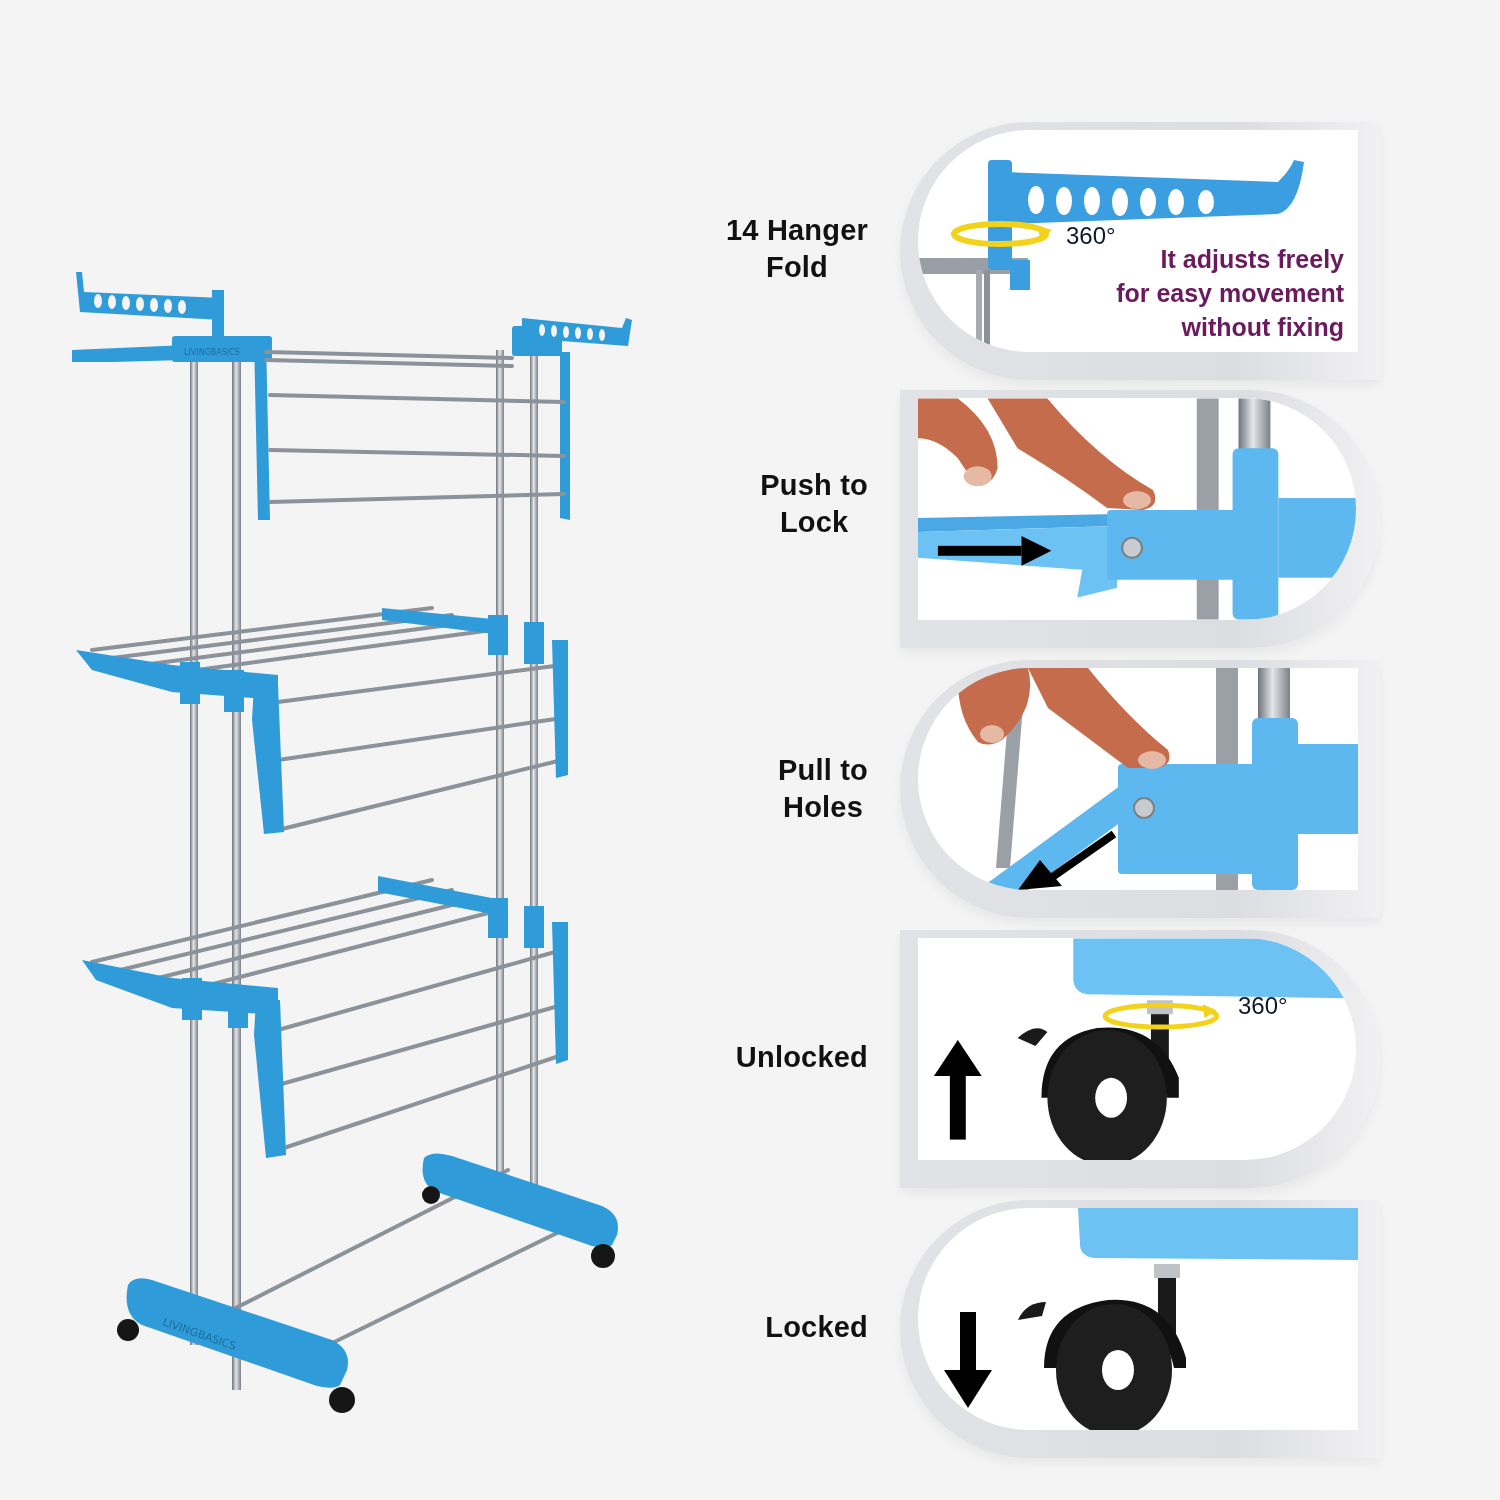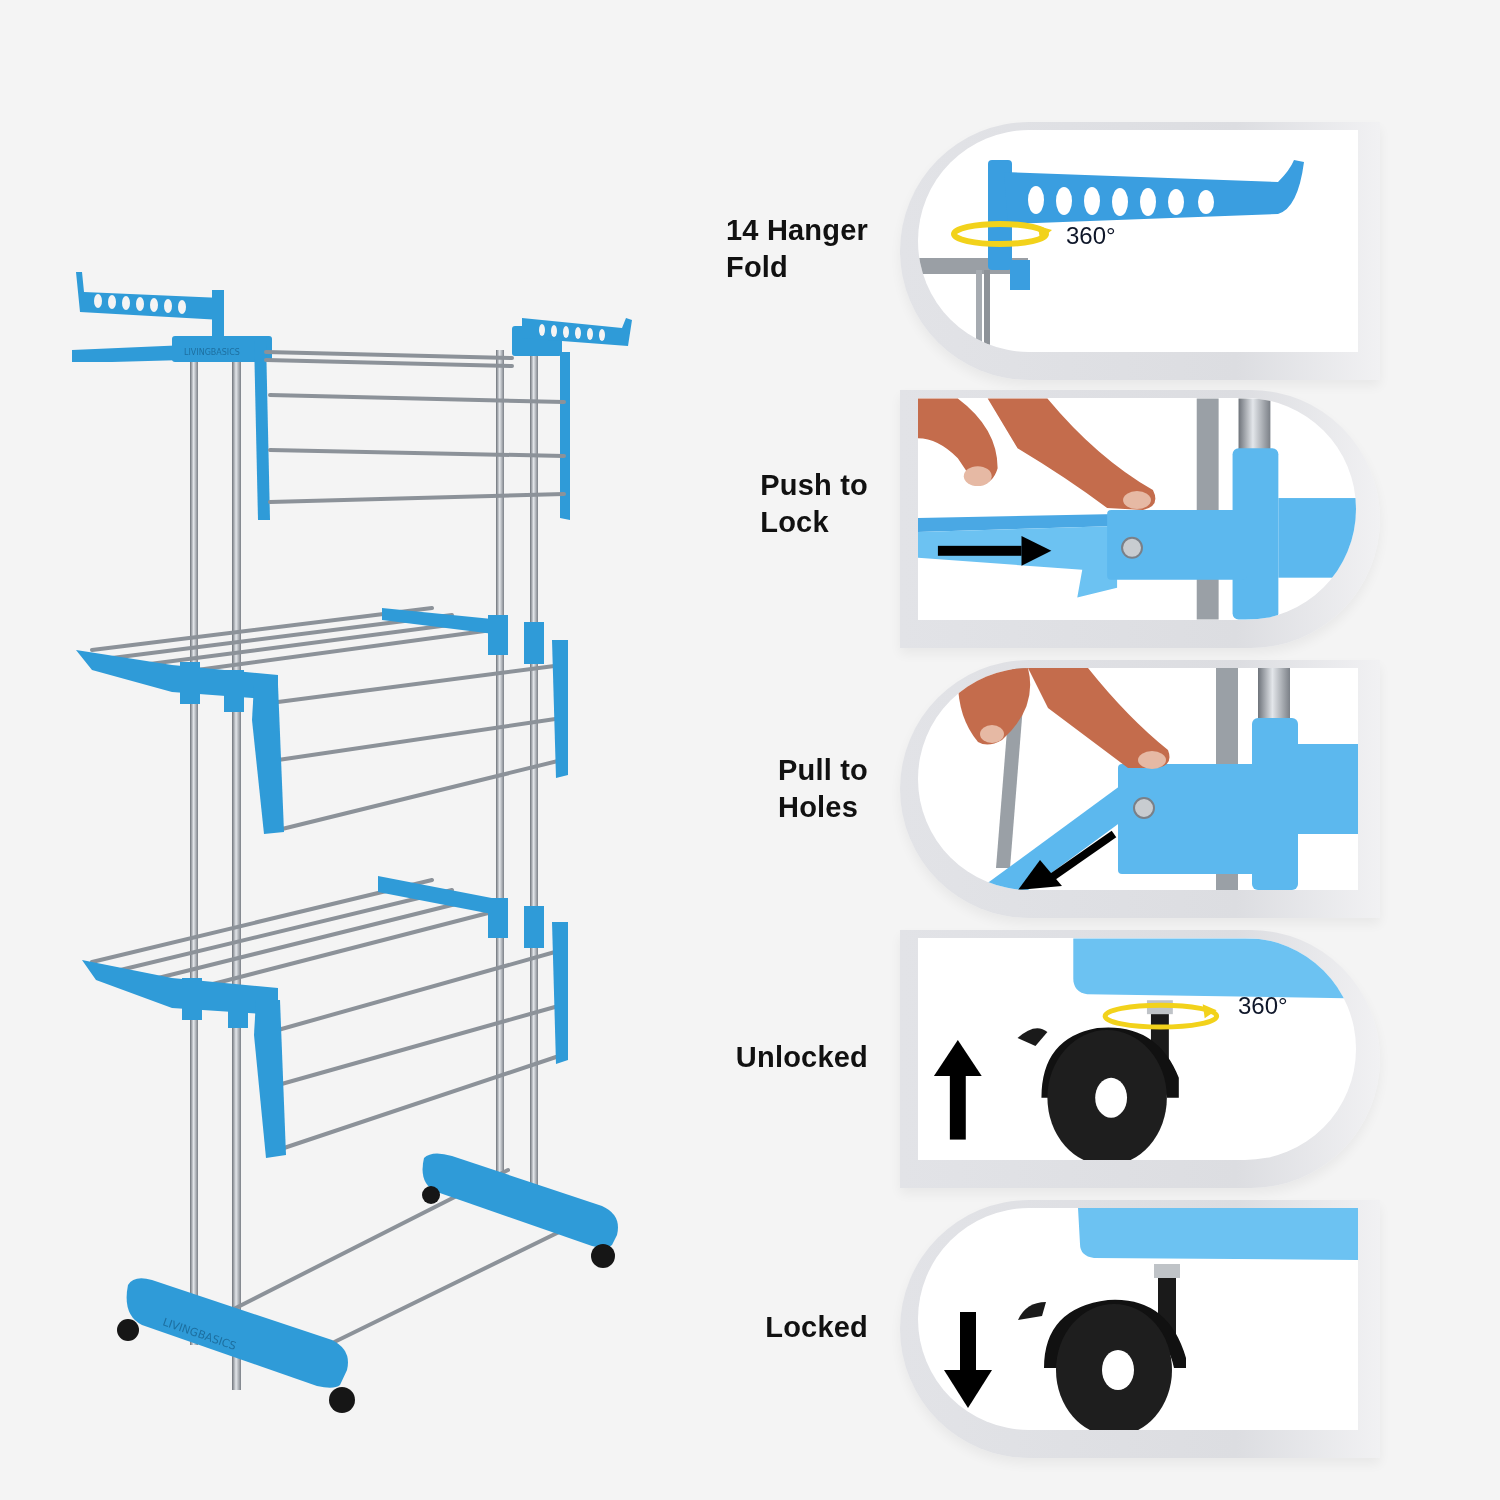--- a/index.html
+++ b/index.html
@@ -11,21 +11,21 @@
     font-family: "Liberation Sans", "DejaVu Sans", sans-serif;
   }
   .product {
     position: absolute; left: 52px; top: 240px; width: 620px; height: 1240px;
   }
   .product svg { width: 100%; height: 100%; }
 
   .feature-label {
     position: absolute;
     right: 632px;
-    text-align: left;
+    text-align: center;
     font-size: 29px;
     line-height: 37px;
     color: #111;
     font-weight: bold;
     letter-spacing: 0.2px;
   }
 
   .panel {
     position: absolute;
     left: 900px; width: 480px; height: 258px;
@@ -196,20 +196,25 @@
           <ellipse cx="258" cy="72" rx="8" ry="13"></ellipse>
         <ellipse cx="288" cy="72" rx="8" ry="12"></ellipse>
       </g>
       <polygon points="92,130 112,130 112,160 92,160" fill="#3a9ee0"></polygon>
       <g>
         <ellipse cx="82" cy="104" rx="46" ry="10" fill="none" stroke="#f2d21b" stroke-width="6"></ellipse>
         <polygon points="120,96 134,100 122,110" fill="#f2d21b"></polygon>
       </g>
     </svg>
     <div class="deg-text" style="left:148px; top:92px;">360°</div>
+    <div class="desc-text">
+      <div>It adjusts freely</div>
+      <div>for easy movement</div>
+      <div>without fixing</div>
+    </div>
   </div>
 </div>
 
 <div class="feature-label" style="top:467px;">
   <div>Push to</div>
   <div>Lock</div>
 </div>
 <div class="panel right-round" style="top:390px;">
   <div class="panel-inner">
     <svg viewBox="0 0 440 222">

